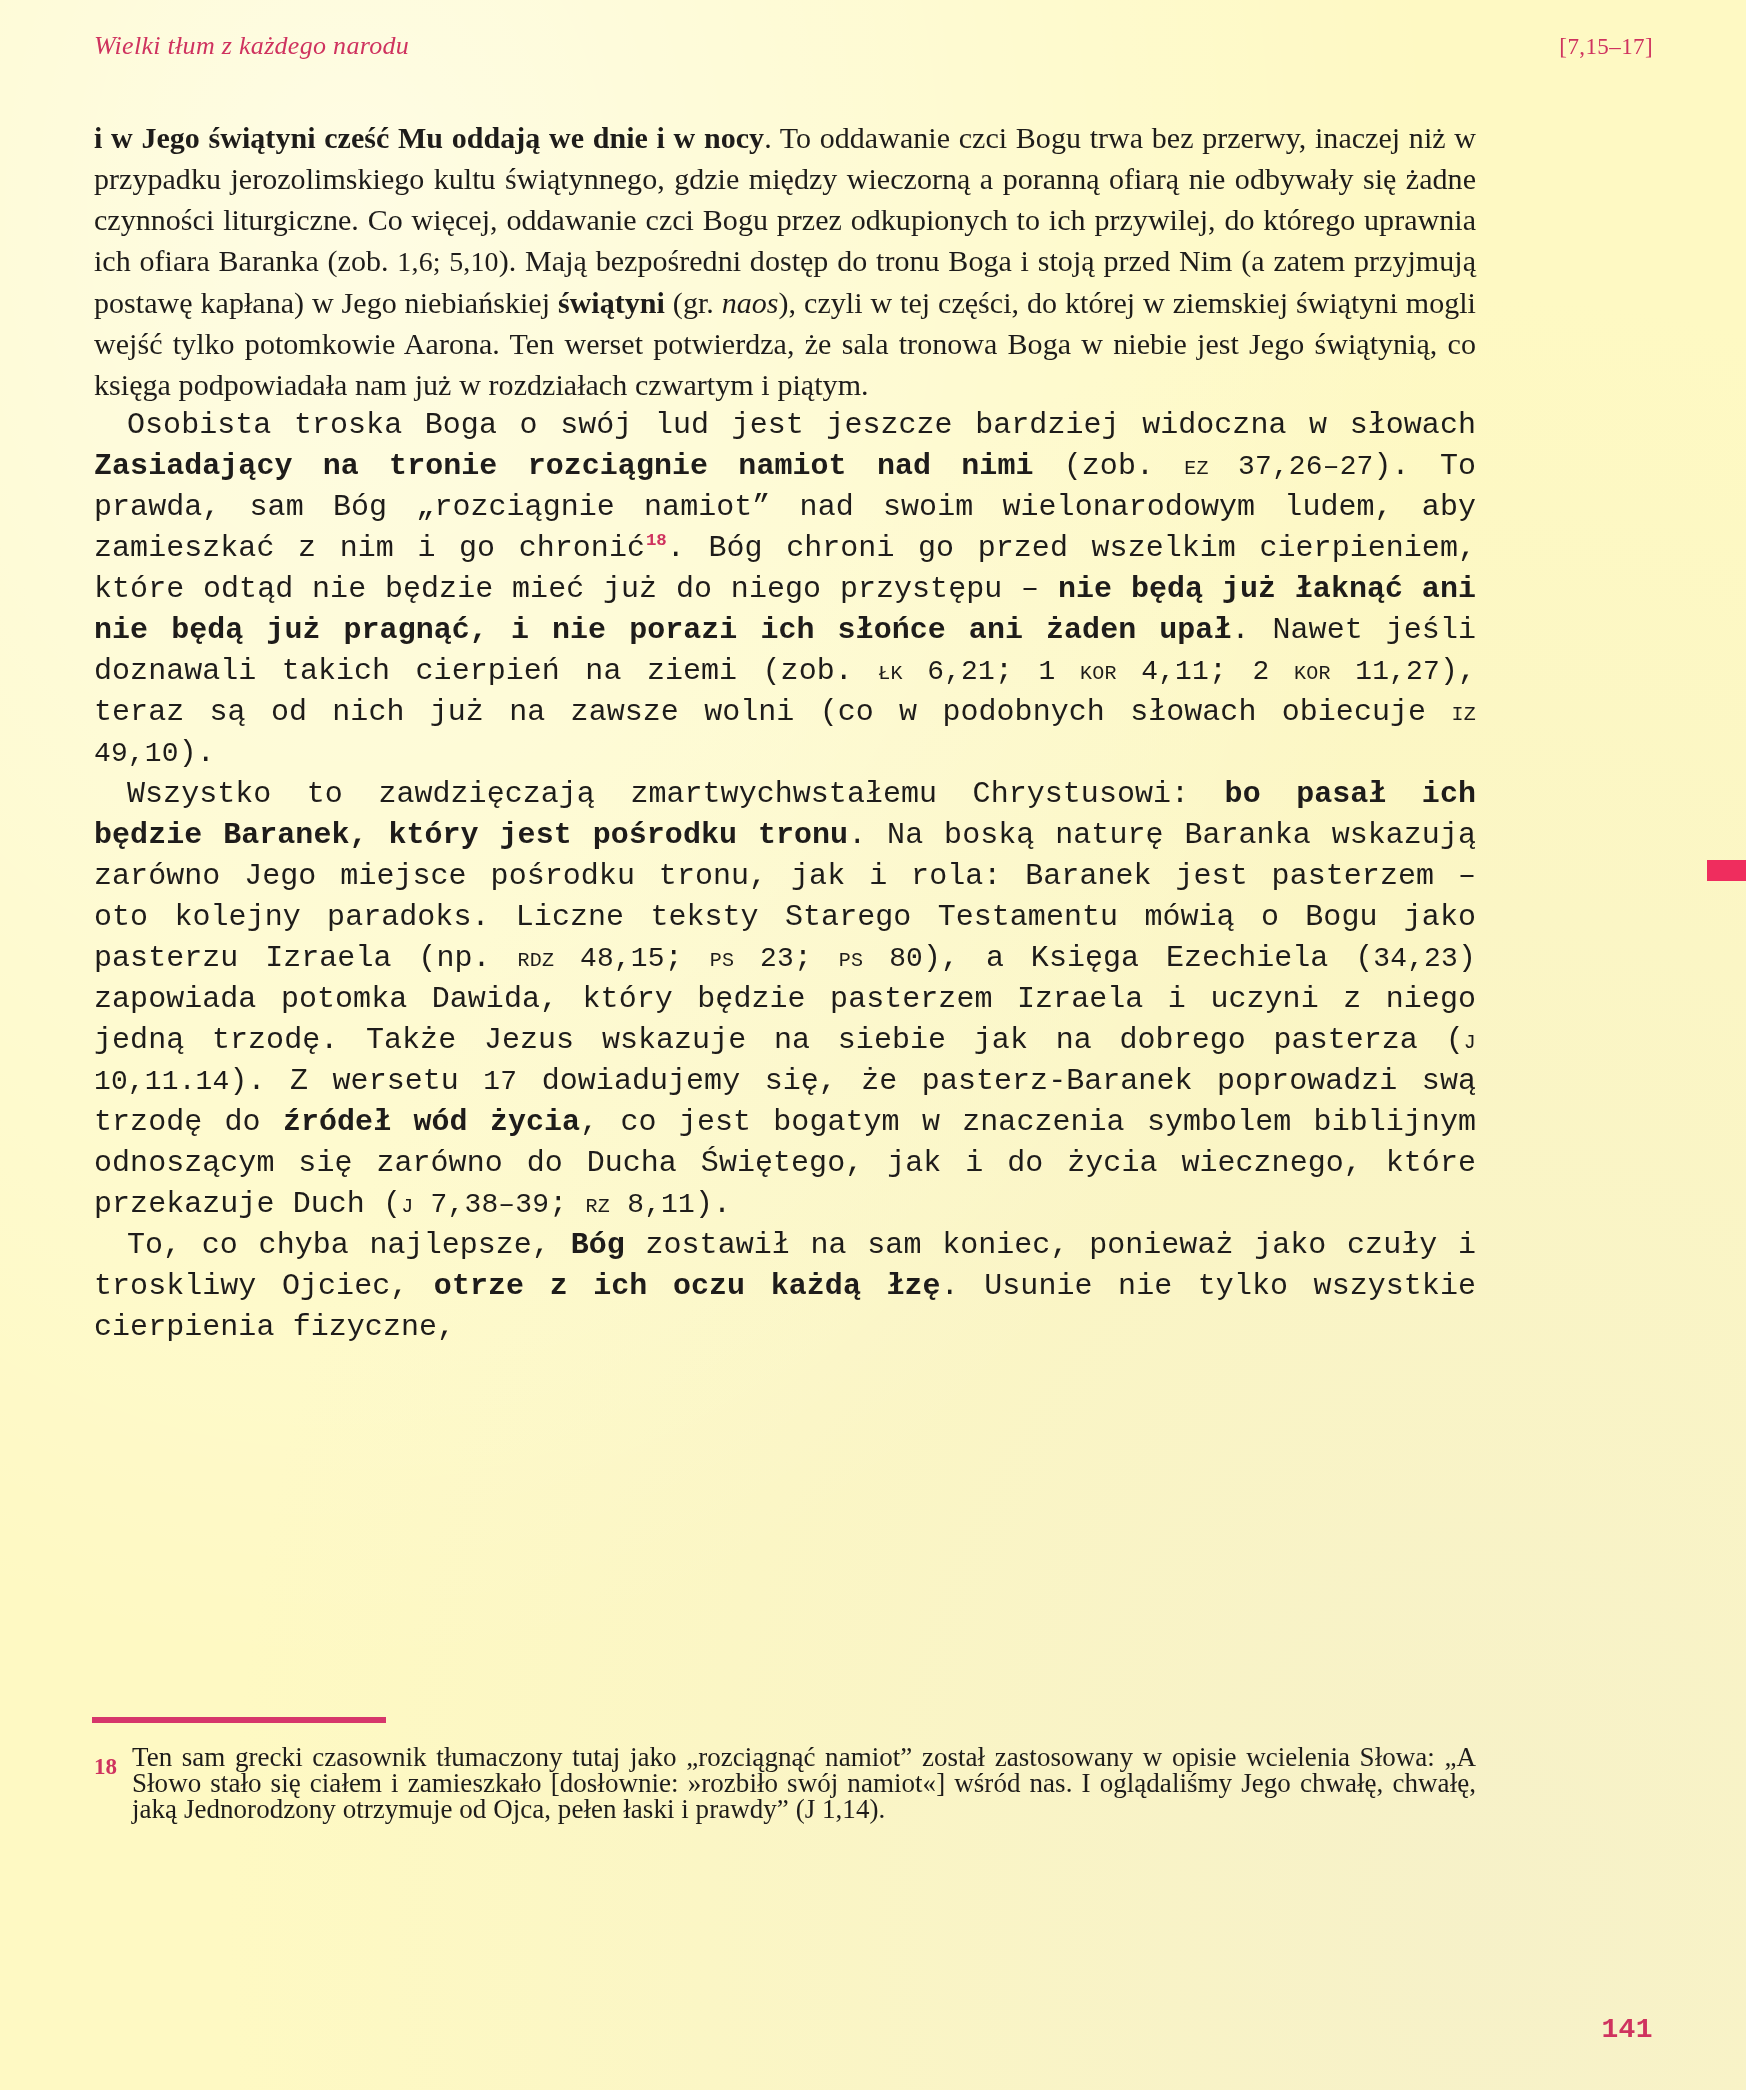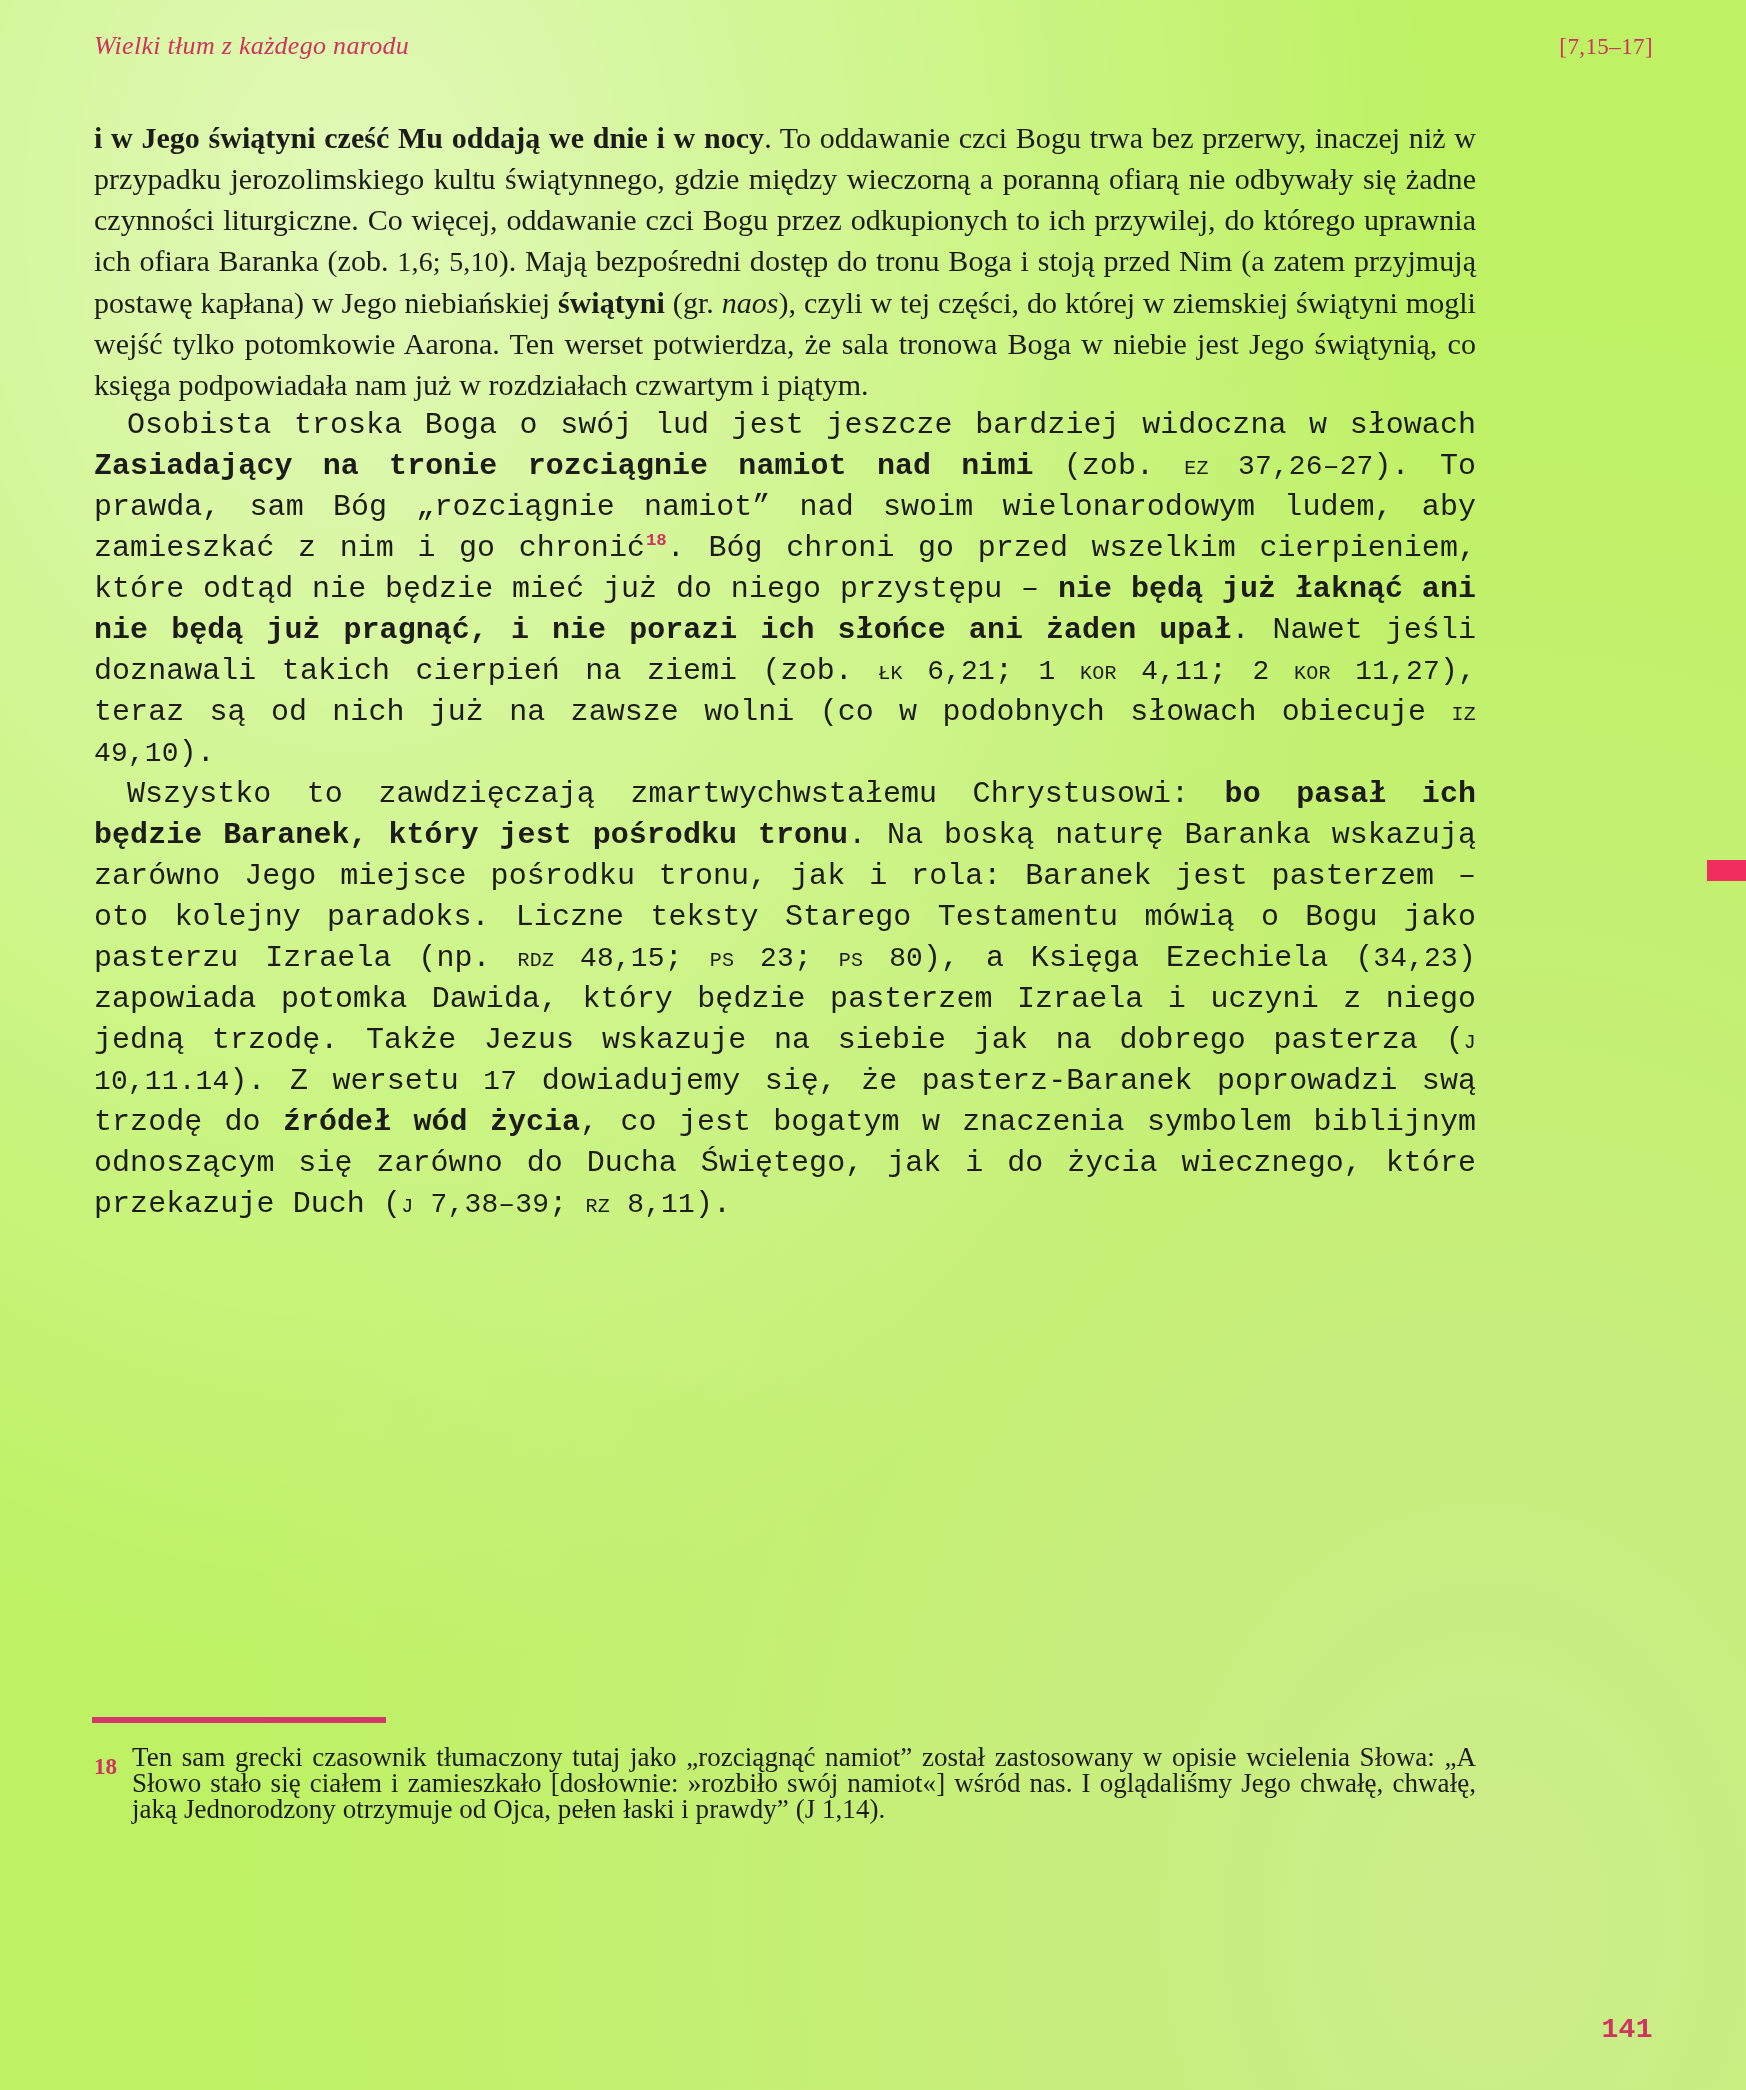--- a/index.html
+++ b/index.html
@@ -12,21 +12,21 @@
     background: #fbf9f1;
     font-family: "Liberation Serif", "DejaVu Serif", serif;
     color: #1e1c1a;
     position: relative;
     overflow: hidden;
   }
 
   .page {
     position: absolute;
     inset: 0;
-    background: #bef264;
+    background: #fef9c3;
   }
 
   
   .paper-tex {
     position: absolute;
     inset: 0;
     pointer-events: none;
     background:
       radial-gradient(ellipse at 20% 10%, rgba(255,255,255,0.55), rgba(255,255,255,0) 55%),
       radial-gradient(ellipse at 85% 92%, rgba(232,226,210,0.35), rgba(255,255,255,0) 60%);
@@ -165,20 +165,21 @@
 
   <div class="runhead">
     <span class="runhead-title">Wielki tłum z każdego narodu</span>
     <span class="runhead-ref">[7,15–17]</span>
   </div>
 
   <div class="textblock" id="textblock">
       <p class="body"><b>i w Jego świątyni cześć Mu oddają we dnie i w nocy</b><span>. To oddawanie czci Bogu trwa bez przerwy, inaczej niż w przypadku jerozolimskiego kultu świątynnego, gdzie między wieczorną a poranną ofiarą nie odbywały się żadne czynności liturgiczne. Co więcej, oddawanie czci Bogu przez odkupionych to ich przywilej, do którego uprawnia ich ofiara Baranka (zob. </span><span class="num-os">1,6; 5,10</span><span>). Mają bezpośredni dostęp do tronu Boga i stoją przed Nim (a zatem przyjmują postawę kapłana) w Jego niebiańskiej </span><b>świątyni</b><span> (gr. </span><i>naos</i><span>), czyli w tej części, do której w ziemskiej świątyni mogli wejść tylko potomkowie Aarona. Ten werset potwierdza, że sala tronowa Boga w niebie jest Jego świątynią, co księga podpowiadała nam już w rozdziałach czwartym i piątym.</span></p>
       <p class="body indent"><span>Osobista troska Boga o swój lud jest jeszcze bardziej widoczna w słowach </span><b>Zasiadający na tronie rozciągnie namiot nad nimi</b><span> (zob. </span><span class="sc">ez</span><span class="num-os"> 37,26–27</span><span>). To prawda, sam Bóg „rozciągnie namiot” nad swoim wielonarodowym ludem, aby zamieszkać z nim i go chronić</span><sup class="fn">18</sup><span>. Bóg chroni go przed wszelkim cierpieniem, które odtąd nie będzie mieć już do niego przystępu – </span><b>nie będą już łaknąć ani nie będą już pragnąć, i nie porazi ich słońce ani żaden upał</b><span>. Nawet jeśli doznawali takich cierpień na ziemi (zob. </span><span class="sc">łk</span><span class="num-os"> 6,21</span><span>; </span><span class="sc">1 kor</span><span class="num-os"> 4,11</span><span>; </span><span class="sc">2 kor</span><span class="num-os"> 11,27</span><span>), teraz są od nich już na zawsze wolni (co w podobnych słowach obiecuje </span><span class="sc">iz</span><span class="num-os"> 49,10</span><span>).</span></p>
       <p class="body indent"><span>Wszystko to zawdzięczają zmartwychwstałemu Chrystusowi: </span><b>bo pasał ich będzie Baranek, który jest pośrodku tronu</b><span>. Na boską naturę Baranka wskazują zarówno Jego miejsce pośrodku tronu, jak i rola: Baranek jest pasterzem – oto kolejny paradoks. Liczne teksty Starego Testamentu mówią o Bogu jako pasterzu Izraela (np. </span><span class="sc">rdz</span><span class="num-os"> 48,15</span><span>; </span><span class="sc">ps</span><span class="num-os"> 23</span><span>; </span><span class="sc">ps</span><span class="num-os"> 80</span><span>), a Księga Ezechiela (</span><span class="num-os">34,23</span><span>) zapowiada potomka Dawida, który będzie pasterzem Izraela i uczyni z niego jedną trzodę. Także Jezus wskazuje na siebie jak na dobrego pasterza (</span><span class="sc">j</span><span class="num-os"> 10,11.14</span><span>). Z wersetu </span><span class="num-os">17</span><span> dowiadujemy się, że pasterz-Baranek poprowadzi swą trzodę do </span><b>źródeł wód życia</b><span>, co jest bogatym w znaczenia symbolem biblijnym odnoszącym się zarówno do Ducha Świętego, jak i do życia wiecznego, które przekazuje Duch (</span><span class="sc">j</span><span class="num-os"> 7,38–39</span><span>; </span><span class="sc">rz</span><span class="num-os"> 8,11</span><span>).</span></p>
+      <p class="body indent"><span>To, co chyba najlepsze, </span><b>Bóg</b><span> zostawił na sam koniec, ponieważ jako czuły i troskliwy Ojciec, </span><b>otrze z ich oczu każdą łzę</b><span>. Usunie nie tylko wszystkie cierpienia fizyczne,</span></p>
     </div>
 
   <div class="fn-rule"></div>
 
   <div class="footnotes" id="footnotes">
       <div class="fn-item">
         <div class="fn-marker">18</div>
         <div class="fn-text">Ten sam grecki czasownik tłumaczony tutaj jako „rozciągnąć namiot” został zastosowany w opisie wcielenia Słowa: „A Słowo stało się ciałem i zamieszkało [dosłownie: »rozbiło swój namiot«] wśród nas. I oglądaliśmy Jego chwałę, chwałę, jaką Jednorodzony otrzymuje od Ojca, pełen łaski i prawdy” (J 1,14).</div>
       </div>
     </div>

